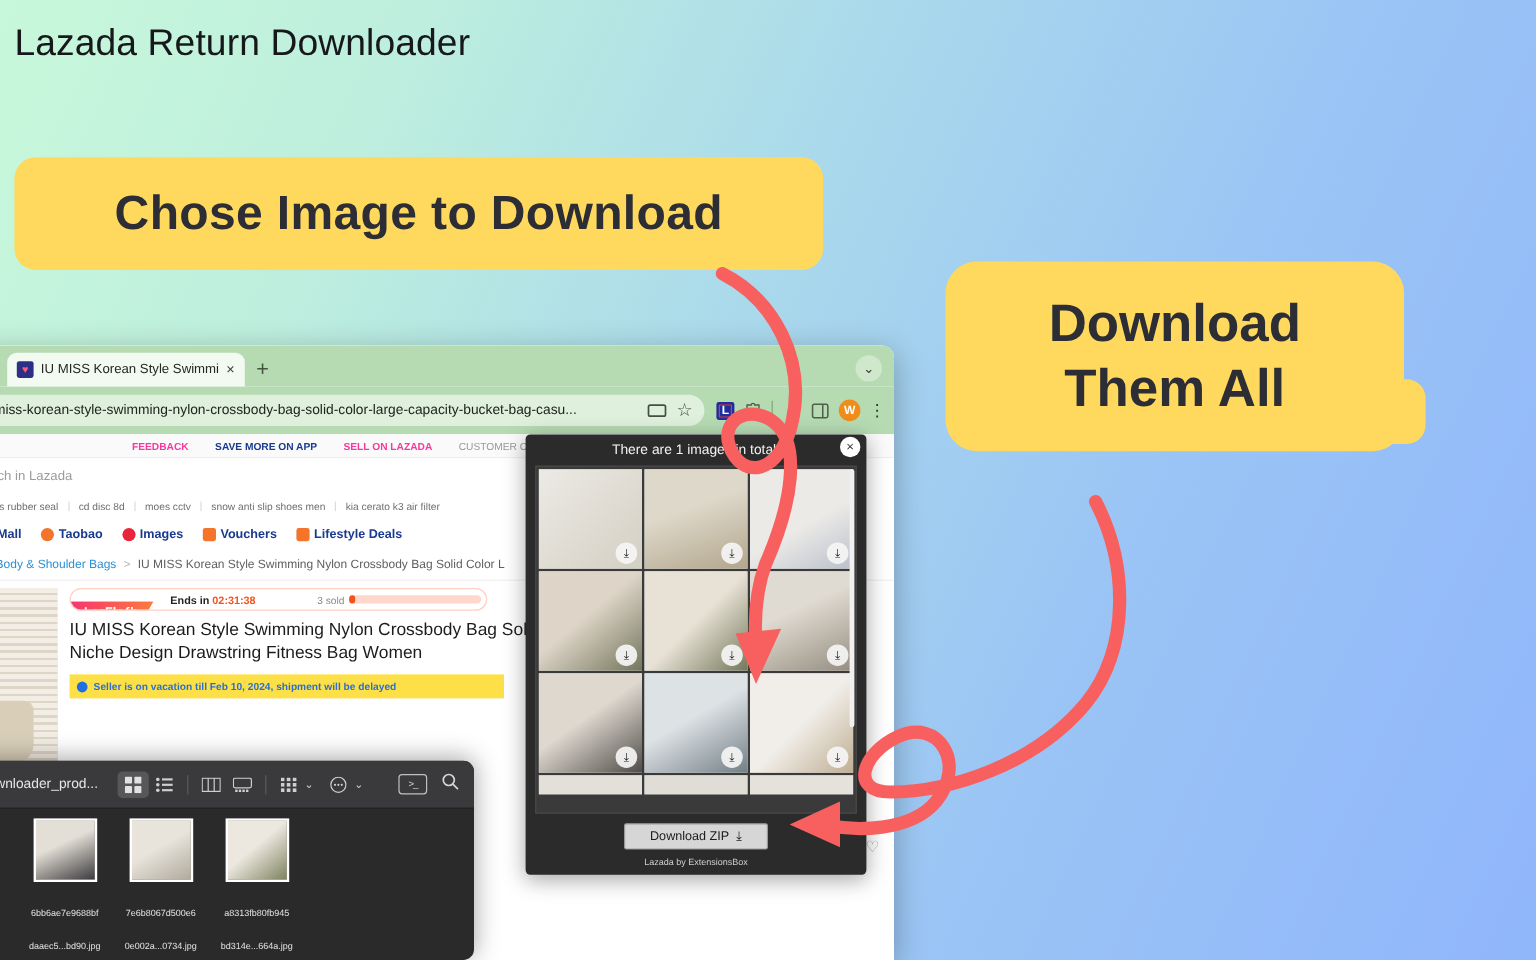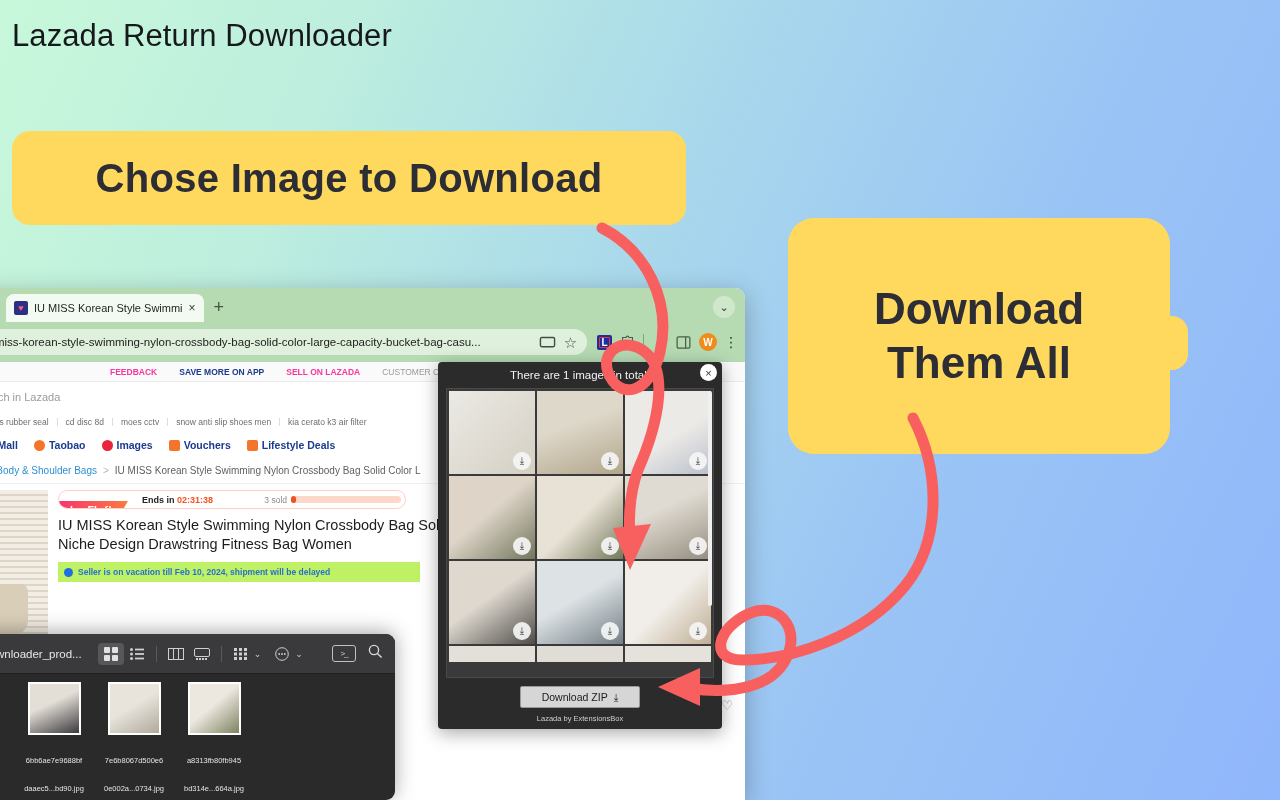--- a/index.html
+++ b/index.html
@@ -19,21 +19,21 @@
   .callout {
     position: absolute; background: #ffd95e; color: #2d2d35;
     font-weight: 700; display: flex; align-items: center; justify-content: center;
   }
   .callout-1 {
     left: 12px; top: 131px; width: 674px; height: 94px;
     border-radius: 18px; font-size: 40px; letter-spacing: .3px;
     text-align: center;
   }
   .callout-2 {
-    left: 788px; top: 218px; width: 382px; height: 236px;
+    left: 788px; top: 218px; width: 382px; height: 158px;
     border-radius: 26px; flex-direction: column; gap: 6px;
     font-size: 44px; line-height: 1.08; 
   }
   .callout-2 .notch {
     position: absolute; right: -18px; top: 98px;
     width: 36px; height: 54px; background: #ffd95e;
     border-top-right-radius: 16px; border-bottom-right-radius: 16px;
   }
   .callout-2 .c2-line { position: relative; z-index: 2; }
 
@@ -159,21 +159,21 @@
   }
   .flashbar .ends { font-size: 9px; font-weight: 700; color: #222; margin-left: 14px; }
   .flashbar .ends b { color: #f4511e; font-weight: 700; }
   .flashbar .sold { margin-left: auto; font-size: 8.5px; color: #8a8a8a; padding-right: 4px;
     display: flex; align-items: center; gap: 4px; }
   .flashbar .soldbar { width: 110px; height: 7px; border-radius: 4px; background: #ffd7cb; position: relative; }
   .flashbar .soldbar::before { content:''; position:absolute; left:0; top:0; bottom:0; width:5px;
     background:#f4511e; border-radius:4px; }
   .ptitle { font-size: 14.5px; line-height: 1.32; color: #1c1c1c; margin-top: 7px; }
   .vacation {
-    margin-top: 8px; height: 20px; background: #bef264;
+    margin-top: 8px; height: 20px; background: #fde047;
     display: flex; align-items: center; gap: 5px; padding: 0 6px;
     font-size: 8.5px; color: #2a6fd0; font-weight: 600; max-width: 362px;
   }
   .vac-ic { width: 9px; height: 9px; border-radius: 50%; background: #1f6fe0; flex-shrink: 0; }
   .shareicons {
     position: absolute; right: 12px; top: 336px; display: flex; gap: 10px;
     color: #9a9a9a; font-size: 13px;
   }
   .delivery-lines { position: absolute; left: 28px; bottom: 0; width: 340px; }
   .dl-row { font-size: 9px; color: #545454; display: flex; align-items: center; gap: 8px;

